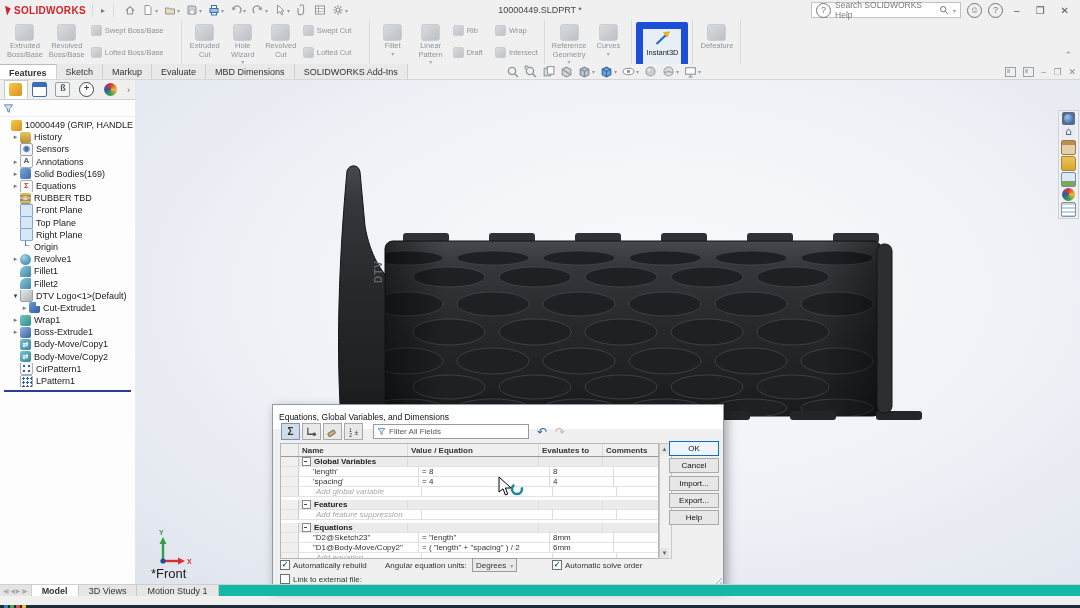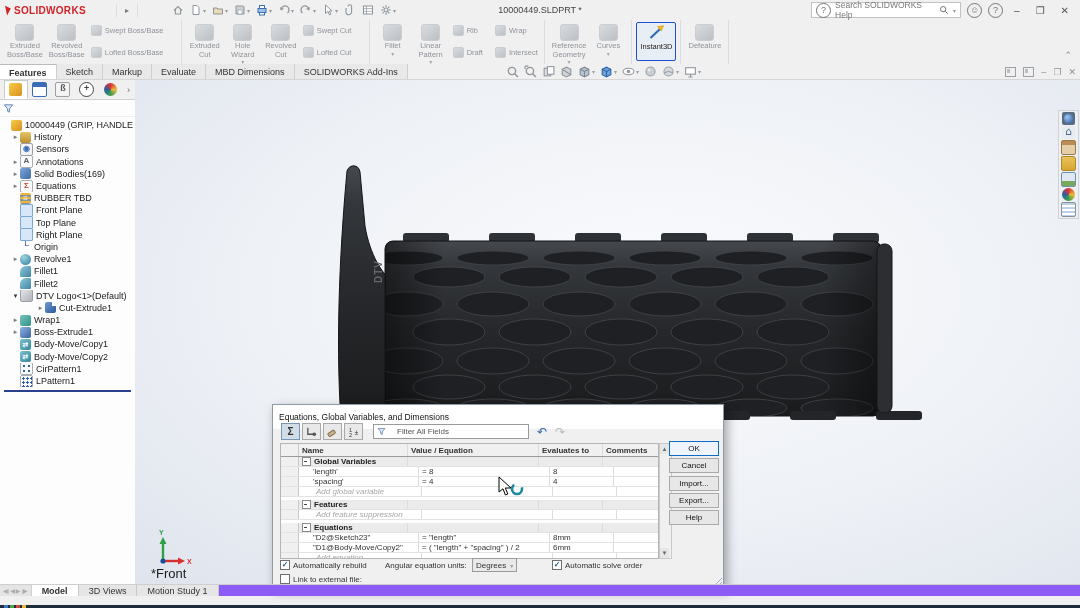--- a/index.html
+++ b/index.html
@@ -1,21 +1,21 @@
 <!DOCTYPE html>
 <html><head>
 <meta charset="utf-8">
 <style>
   html,body{margin:0;padding:0;background:#c8c8c8;}
   #app{position:relative;width:1080px;height:608px;background:#f0f0f0;overflow:hidden;
        font-family:"Liberation Sans",sans-serif;font-size:9px;color:#333;
        -webkit-font-smoothing:antialiased;}
   
   #titlebar{position:absolute;top:0;left:0;right:0;height:20px;background:#f0f0f0;
-            display:flex;align-items:center;border-bottom:1px solid #e3e3e3;gap:24px;}
+            display:flex;align-items:center;border-bottom:1px solid #e3e3e3;}
   #logo{display:flex;align-items:center;gap:3px;padding:0 6px;}
   #logo .flame{width:0;height:0;border-left:5px solid #d1232a;border-top:4px solid transparent;border-bottom:6px solid transparent;transform:rotate(-12deg);}
   #logo .lname{color:#d1232a;font-weight:bold;font-size:10px;letter-spacing:.3px;}
   .menu-arrow{color:#777;font-size:8px;padding:2px 8px;border-right:1px solid #ddd;border-left:1px solid #ddd;}
   #qat{display:flex;align-items:center;gap:2px;margin-left:8px;}
   .qbtn{display:flex;align-items:center;gap:1px;padding:1px 2px;border-radius:2px;}
   .qbtn svg{display:block}
   .qcaret{color:#9a9a9a;font-size:6px;}
   #doc-title{position:absolute;left:0;right:0;text-align:center;color:#444;font-size:9px;pointer-events:none;}
   #tb-right{margin-left:auto;display:flex;align-items:center;gap:6px;padding-right:6px;z-index:2;}
@@ -25,21 +25,21 @@
             display:flex;align-items:center;justify-content:center;font-size:9px;line-height:1;}
   .winbtn{color:#555;font-size:10px;padding:0 5px;}
   
   #ribbon{position:absolute;top:20px;left:0;right:0;height:44px;background:#f0f0f0;display:flex;align-items:stretch;}
   .rgroup{display:flex;align-items:flex-start;padding:2px 4px;border-right:1px solid #dcdcdc;}
   .rbtn-lg{display:flex;flex-direction:column;align-items:center;justify-content:flex-start;
            padding:2px 3px;min-width:32px;border-radius:2px;}
   .rbtn-lg .ric{width:17px;height:15px;border-radius:3px;background:linear-gradient(145deg,#d9dcdf,#bcc0c5);border:1px solid #cacdd1;margin-bottom:1px;}
   .rbtn-lg .rlbl{color:#8f949a;font-size:7.5px;line-height:8.5px;text-align:center;white-space:nowrap;}
   .rbtn-lg .rcaret{color:#a5a9ae;font-size:6px;line-height:5px;margin-top:1px;height:5px;}
-  .rbtn-lg.active{background:#e7eef6;border:1px solid #1d4ed8;}
+  .rbtn-lg.active{background:#e7eef6;border:7px solid #1d4ed8;}
   .rbtn-lg.active .rlbl{color:#222;}
   .rsmall-col{display:flex;flex-direction:column;justify-content:flex-start;gap:11px;padding:3px 2px 0 3px;}
   .rbtn-sm{display:flex;align-items:center;gap:3px;}
   .rbtn-sm .ric-s{width:9px;height:9px;border-radius:2px;background:linear-gradient(145deg,#d9dcdf,#bdc1c6);border:1px solid #cacdd1;flex:none;}
   .rbtn-sm span.t{color:#8f949a;font-size:7.5px;white-space:nowrap;}
   #ribbon-collapse{position:absolute;right:8px;top:50px;color:#888;font-size:9px;}
   
   #tabrow{position:absolute;top:64px;left:0;right:0;height:15px;background:#f0f0f0;border-bottom:1px solid #d6d6d6;}
   #rtabs{display:flex;height:15px;align-items:stretch;}
   .rtab{padding:1px 9px 0;border-right:1px solid #cfcfcf;color:#333;display:flex;align-items:center;background:#e9e9e9;}
@@ -112,21 +112,21 @@
   .tp-app{border-radius:50%;background:conic-gradient(#d33,#e8b93c,#3a9e4c,#2a5fa5,#d33);}
   .tp-prop2{background:#fff;border:1px solid #8a9098;background-image:repeating-linear-gradient(#bcd0e8 0 2px,transparent 2px 4px);}
   
   #dialog{position:absolute;left:272px;top:404px;width:450px;height:182px;background:#f0f0f0;
           border:1px solid #8f9aa5;box-shadow:3px 4px 10px rgba(0,0,0,.35);font-size:8px;}
   #dlg-title{height:24px;background:#fff;display:flex;align-items:center;padding-left:6px;color:#111;font-size:8.5px;}
   #dlg-toolbar{position:absolute;left:8px;top:18px;display:flex;align-items:center;gap:2px;}
   .dtb{width:17px;height:15px;border:1px solid #a9a9a9;background:#e9e9e9;display:flex;align-items:center;justify-content:center;color:#333;}
   .dtb.pressed{background:#d2dce6;border-color:#7a96b5;}
   .dtb b{font-size:10px;}
-  #dlg-filter{width:148px;height:13px;border:1px solid #9a9a9a;background:#fff;display:flex;align-items:center;gap:11px;padding:0 3px;margin-left:8px;}
+  #dlg-filter{width:148px;height:13px;border:1px solid #9a9a9a;background:#fff;display:flex;align-items:center;gap:3px;padding:0 3px;margin-left:8px;}
   #dlg-filter .ph{color:#555;}
   .undo-redo{font-size:12px;line-height:12px;margin-left:6px;}
   #dlg-table{position:absolute;left:7px;top:38px;width:377px;height:114px;background:#fff;border:1px solid #b5b5b5;overflow:hidden;}
   .drow{display:flex;align-items:stretch;border-bottom:1px solid #e2e2e2;height:9px;}
   .drow.header{height:12px;background:#f0f0f0;font-weight:bold;border-bottom:1px solid #9a9a9a;}
   .drow.group{background:#ebebeb;}
   .drow.spacer{height:3px;background:#fff;border-bottom:none;}
   .dc{border-right:1px solid #dcdcdc;display:flex;align-items:center;padding:0 3px;white-space:nowrap;overflow:hidden;}
   .dc-sel{width:11px;flex:none;background:#f0f0f0;border-right:1px solid #c9c9c9;}
   .dc-name{width:102px;flex:none;}
@@ -144,21 +144,21 @@
   .dbtn{position:absolute;left:0;width:48px;height:13px;background:#e7e7e7;border:1px solid #a9a9a9;
         display:flex;align-items:center;justify-content:center;color:#111;}
   .dbtn.focused{border:1.5px solid #0f6cc4;background:#eef4fb;}
   #dlg-footer{position:absolute;left:7px;top:155px;right:7px;}
   .chk{display:inline-flex;align-items:center;gap:3px;}
   .box{width:8px;height:8px;border:1px solid #6f6f6f;background:#fff;display:inline-flex;align-items:center;justify-content:center;color:#1456a0;font-size:8px;line-height:8px;font-weight:bold;}
   .dd{display:inline-flex;align-items:center;gap:4px;border:1px solid #9a9a9a;background:#e9e9e9;height:12px;padding:0 3px;}
   #resize-grip{position:absolute;right:1px;bottom:1px;width:10px;height:10px;
      background:repeating-linear-gradient(135deg,transparent 0 2px,#9fb0c8 2px 3px);clip-path:polygon(100% 0,100% 100%,0 100%);}
   
-  #bottombar{position:absolute;left:0;right:0;bottom:12px;height:11px;background:#8b5cf6;border-top:1px solid #cfcfcf;display:flex;align-items:stretch;}
+  #bottombar{position:absolute;left:0;right:0;bottom:12px;height:11px;background:#14b8a6;border-top:1px solid #cfcfcf;display:flex;align-items:stretch;}
   .navbtns{display:flex;align-items:center;gap:1px;padding:0 3px;color:#aaa;font-size:6px;background:#e4e4e4;border-right:1px solid #cfcfcf;}
   .btab{display:flex;align-items:center;padding:0 10px;border-right:1px solid #c9c9c9;background:#e6e6e6;color:#333;}
   .btab.active{background:#fff;font-weight:bold;}
   #statusbar{position:absolute;left:0;right:0;bottom:3px;height:9px;background:#f0f0f0;border-top:1px solid #dadada;
              display:flex;align-items:center;padding:0 4px;color:#333;}
   #status-right{margin-left:auto;display:flex;align-items:center;gap:10px;color:#555;}
   #taskstrip{position:absolute;left:0;right:0;bottom:0;height:3px;background:#1d2b3a;}
   .tsq{position:absolute;top:0;width:4px;height:3px;}
   
   #cursor{position:absolute;left:498px;top:476px;z-index:50;}
@@ -583,21 +583,21 @@
         <div class="trow" style="padding-left: 11px;">
           <span class="arrow"></span>
           <span class="ti ti-fillet"></span>
           <span class="lbl">Fillet2</span>
         </div>
         <div class="trow" style="padding-left: 11px;">
           <span class="arrow" style="color: rgb(51, 51, 51);">▾</span>
           <span class="ti ti-partsub"></span>
           <span class="lbl">DTV Logo&lt;1&gt;(Default)</span>
         </div>
-        <div class="trow" style="padding-left: 36px;">
+        <div class="trow" style="padding-left: 20px;">
           <span class="arrow">▸</span>
           <span class="ti ti-cut"></span>
           <span class="lbl">Cut-Extrude1</span>
         </div>
         <div class="trow" style="padding-left: 11px;">
           <span class="arrow">▸</span>
           <span class="ti ti-wrap"></span>
           <span class="lbl">Wrap1</span>
         </div>
         <div class="trow" style="padding-left: 11px;">

